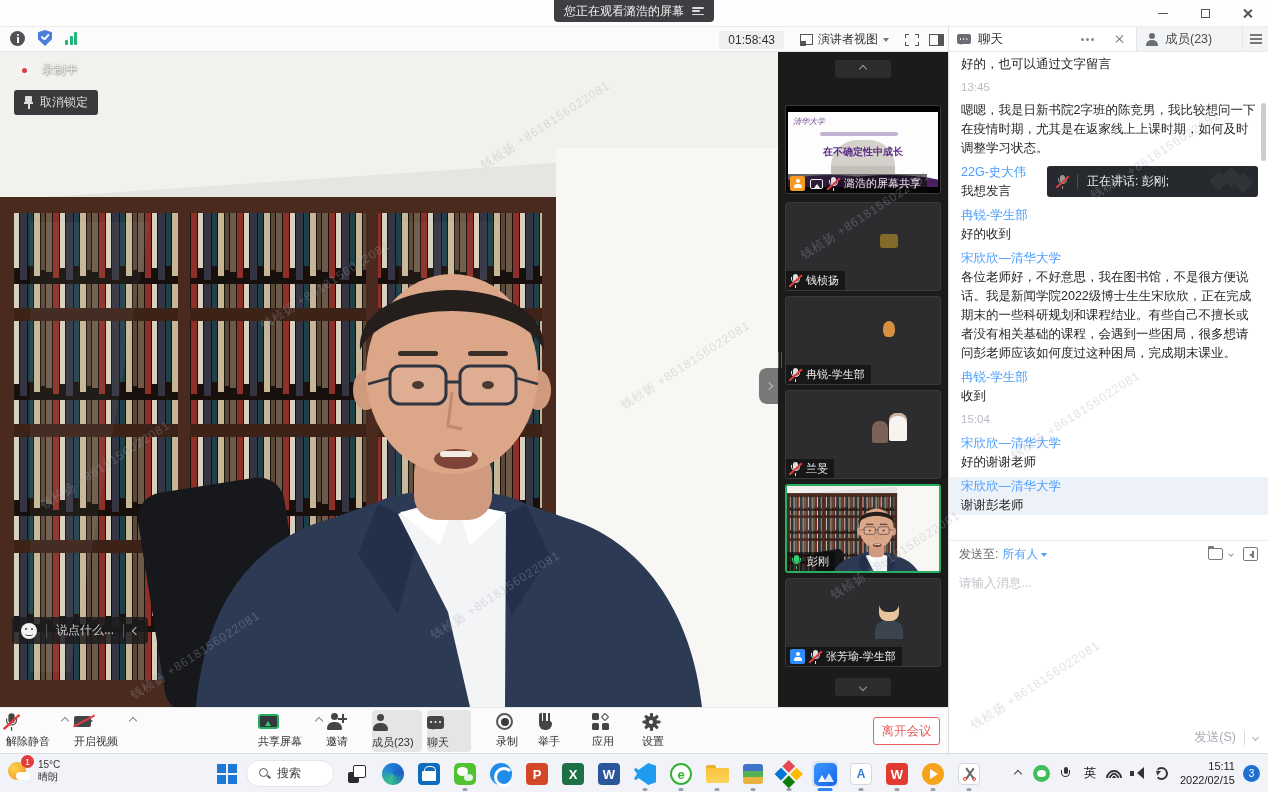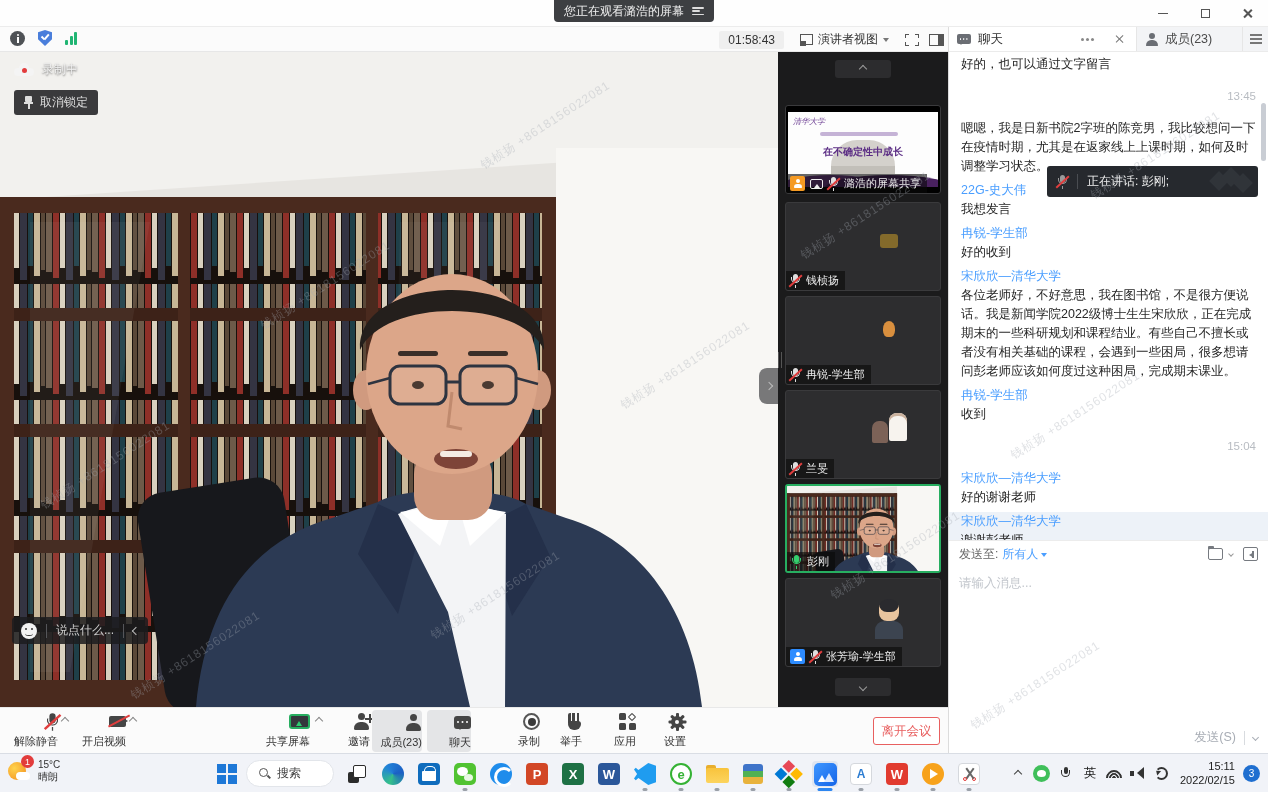--- a/index.html
+++ b/index.html
@@ -130,21 +130,21 @@
   .xmark::before{transform:rotate(45deg);} .xmark::after{transform:rotate(-45deg);}
   .tab-members{width:106px;display:flex;align-items:center;gap:7px;padding:0 8px;font-size:12.5px;color:#4a4a4a;border-left:1px solid #e6e6e6;}
   .per-g{position:relative;width:13px;height:13px;flex:none;}
   .per-g::before{content:"";position:absolute;left:3.5px;top:0;width:6px;height:6px;border-radius:50%;background:#6b6e74;}
   .per-g::after{content:"";position:absolute;left:0.5px;bottom:0;width:12px;height:6px;border-radius:6px 6px 1px 1px;background:#6b6e74;}
   .ham{width:26px;display:flex;flex-direction:column;align-items:center;justify-content:center;gap:2.5px;border-left:1px solid #e6e6e6;}
   .ham i{width:12px;height:1.5px;background:#777;}
   .msgs{position:absolute;left:0;top:25px;width:100%;height:488px;overflow:hidden;padding:3px 12px 0;font-size:12.5px;line-height:19px;color:#262626;}
   .msg{word-break:break-all;}
   .m-name{color:#4a9eff;margin-top:5px;}
-  .m-time{color:#b8bcc2;text-align:right;font-size:11.5px;margin:13px 0;}
+  .m-time{color:#b8bcc2;text-align:left;font-size:11.5px;margin:4px 0;}
   .hl{background:#edf2f8;margin-left:-12px;margin-right:-12px;padding:0 12px;}
   .speaking-pill{position:absolute;right:10px;top:139px;width:211px;height:31px;background:#26292e;border-radius:3px;display:flex;align-items:center;gap:9px;padding:0 10px;color:#f0f0f0;font-size:12px;overflow:hidden;}
   .speaking-pill .sep{width:1px;height:15px;background:#4a4d52;}
   .deco-dia{position:absolute;right:6px;top:4px;width:40px;height:24px;opacity:.55;}
   .deco-dia i{position:absolute;width:14px;height:14px;background:#3a3e44;transform:rotate(45deg);}
   .deco-dia i:nth-child(1){left:0;top:4px;} .deco-dia i:nth-child(2){left:12px;top:0;} .deco-dia i:nth-child(3){left:24px;top:6px;}
   .chat-scroll{position:absolute;right:2px;top:76px;width:5px;height:58px;background:#c9cdd4;border-radius:3px;}
   .sendrow{position:absolute;left:0;top:513px;width:100%;height:27px;border-top:1px solid #ececec;display:flex;align-items:center;padding:0 10px;font-size:12px;gap:4px;}
   .sendrow .lbl{color:#666;}
   .sendrow .val{color:#4a9eff;display:flex;align-items:center;gap:3px;}
@@ -157,21 +157,21 @@
   .ic-ann::after{content:"";position:absolute;left:7.5px;top:2.5px;width:2px;height:7px;background:#767a80;}
   .chat-input{position:absolute;left:0;top:540px;width:100%;height:186px;}
   .chat-input textarea{width:100%;height:140px;border:none;outline:none;resize:none;padding:8px 10px;font-size:12.5px;color:#333;}
   .chat-input textarea::placeholder{color:#c2c6cc;}
   .sendbtn{position:absolute;right:10px;bottom:7px;display:flex;align-items:center;gap:8px;color:#a8adb5;font-size:12.5px;}
   .sendbtn .sep{width:1px;height:14px;background:#d8dbdf;}
   .sendbtn .cv{border-color:#a8adb5;width:5px;height:5px;}
 
   
   .mtoolbar{position:absolute;left:0;top:707px;width:948px;height:46px;background:#fbfbfb;border-top:1px solid #e8e8e8;}
-  .tbi{position:absolute;top:4px;display:flex;flex-direction:column;align-items:flex-end;gap:3px;width:52px;}
+  .tbi{position:absolute;top:4px;display:flex;flex-direction:column;align-items:flex-start;gap:3px;width:52px;}
   .tbi .lab{font-size:11px;color:#333;white-space:nowrap;}
   .tbi .icn{height:19px;display:flex;align-items:center;justify-content:center;}
   .chev-s{width:6px;height:6px;border-right:1.5px solid #888;border-bottom:1.5px solid #888;transform:rotate(-135deg);position:absolute;top:10px;}
   .tile-btn{background:#e4e5e7;border-radius:4px;height:42px;top:2px;justify-content:center;}
   .cam{width:17px;height:11px;background:#454545;border-radius:2px;position:relative;}
   .cam::after{content:"";position:absolute;right:-5px;top:2px;border:3.5px solid transparent;border-left:5.5px solid #454545;}
   .cam.slash::before{content:"";position:absolute;left:-2px;top:4px;width:24px;height:1.8px;background:#e03e3e;transform:rotate(-28deg);z-index:2;}
   .scrshare{width:21px;height:15px;border:2px solid #27ae60;border-radius:3px;background:#34373c;position:relative;}
   .scrshare::after{content:"";position:absolute;left:5px;top:2px;border:3.5px solid transparent;border-bottom:5px solid #2ecc71;}
   .per-b{position:relative;width:17px;height:17px;}

